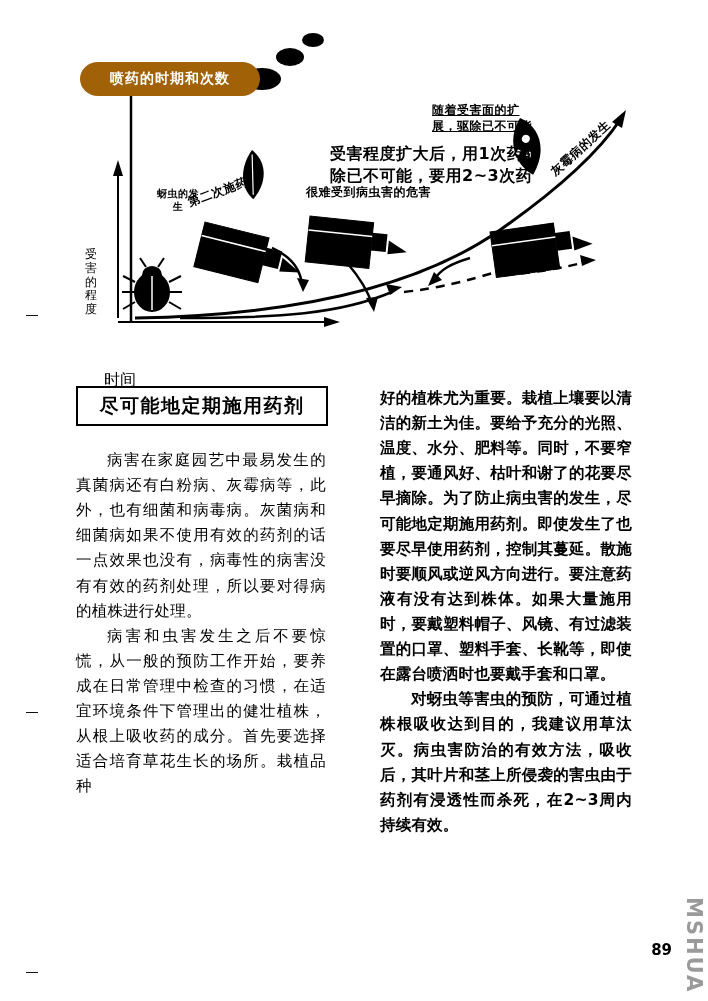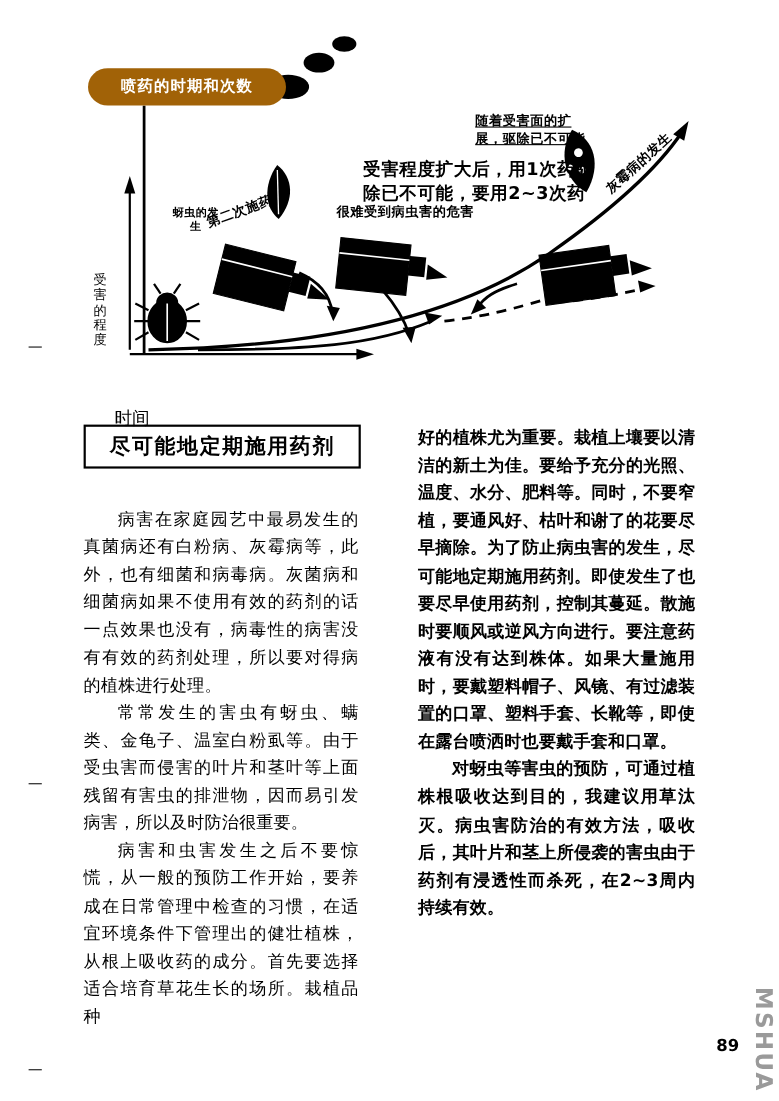--- a/index.html
+++ b/index.html
@@ -149,21 +149,20 @@
     letter-spacing: 0.2px;
   }
   .col p {
     margin: 0 0 0 0;
     text-indent: 2em;
   }
   .col-left {
     left: 76px;
     top: 448px;
     width: 250px;
-    margin-top: 12px;
   }
   .col-right {
     left: 380px;
     top: 386px;
     width: 252px;
     font-weight: bold;
   }
   .col-right p:first-child {
     text-indent: 0;
   }
@@ -294,21 +293,20 @@
 展，驱除已不可能</div>
     <div class="fig-label lbl-grey">灰霉病的发生</div>
   </div>
 
   <div class="heading-box">
     <span>尽可能地定期施用药剂</span>
   </div>
 
   <div class="col col-left">
     <p>病害在家庭园艺中最易发生的真菌病还有白粉病、灰霉病等，此外，也有细菌和病毒病。灰菌病和细菌病如果不使用有效的药剂的话一点效果也没有，病毒性的病害没有有效的药剂处理，所以要对得病的植株进行处理。</p>
-    <p>常常发生的害虫有蚜虫、螨类、金龟子、温室白粉虱等。由于受虫害而侵害的叶片和茎叶等上面残留有害虫的排泄物，因而易引发病害，所以及时防治很重要。</p>
     <p>病害和虫害发生之后不要惊慌，从一般的预防工作开始，要养成在日常管理中检查的习惯，在适宜环境条件下管理出的健壮植株，从根上吸收药的成分。首先要选择适合培育草花生长的场所。栽植品种</p>
   </div>
 
   <div class="col col-right">
     <p>好的植株尤为重要。栽植上壤要以清洁的新土为佳。要给予充分的光照、温度、水分、肥料等。同时，不要窄植，要通风好、枯叶和谢了的花要尽早摘除。为了防止病虫害的发生，尽可能地定期施用药剂。即使发生了也要尽早使用药剂，控制其蔓延。散施时要顺风或逆风方向进行。要注意药液有没有达到株体。如果大量施用时，要戴塑料帽子、风镜、有过滤装置的口罩、塑料手套、长靴等，即使在露台喷洒时也要戴手套和口罩。</p>
     <p>对蚜虫等害虫的预防，可通过植株根吸收达到目的，我建议用草汰灭。病虫害防治的有效方法，吸收后，其叶片和茎上所侵袭的害虫由于药剂有浸透性而杀死，在2~3周内持续有效。</p>
   </div>
 
   <div class="page-number">89</div>
   <div class="side-brand">MSHUA</div>

